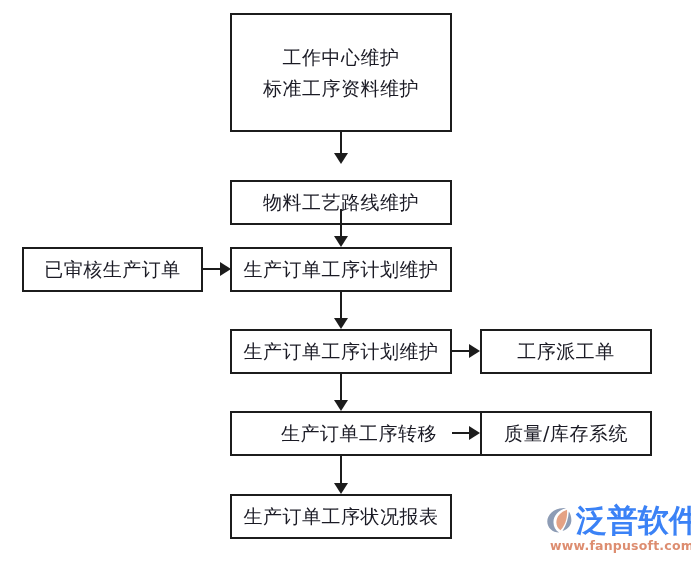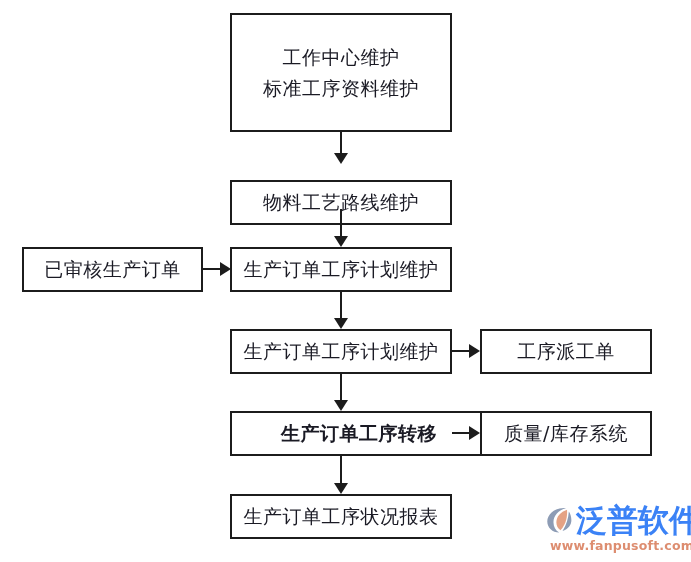--- a/index.html
+++ b/index.html
@@ -170,21 +170,21 @@
 
   <div class="node" style="left:480px; top:329px; width:172px; height:45px;">
     <span class="line">工序派工单</span>
   </div>
 
   <div class="vconn" style="left:334px; top:374px; height:37px;">
     <span class="shaft" style="height:26px;"></span>
     <span class="head"></span>
   </div>
 
-  <div class="node" style="left:230px; top:411px; width:258px; height:45px;font-weight:bold;">
+  <div class="node" style="left:230px; top:411px; width:258px; height:45px;">
     <span class="line">生产订单工序转移</span>
   </div>
 
   <div class="hconn" style="left:452px; top:426px; width:28px;">
     <span class="shaft" style="width:18px;"></span>
     <span class="head"></span>
   </div>
 
   <div class="node" style="left:480px; top:411px; width:172px; height:45px;">
     <span class="line">质量/库存系统</span>

